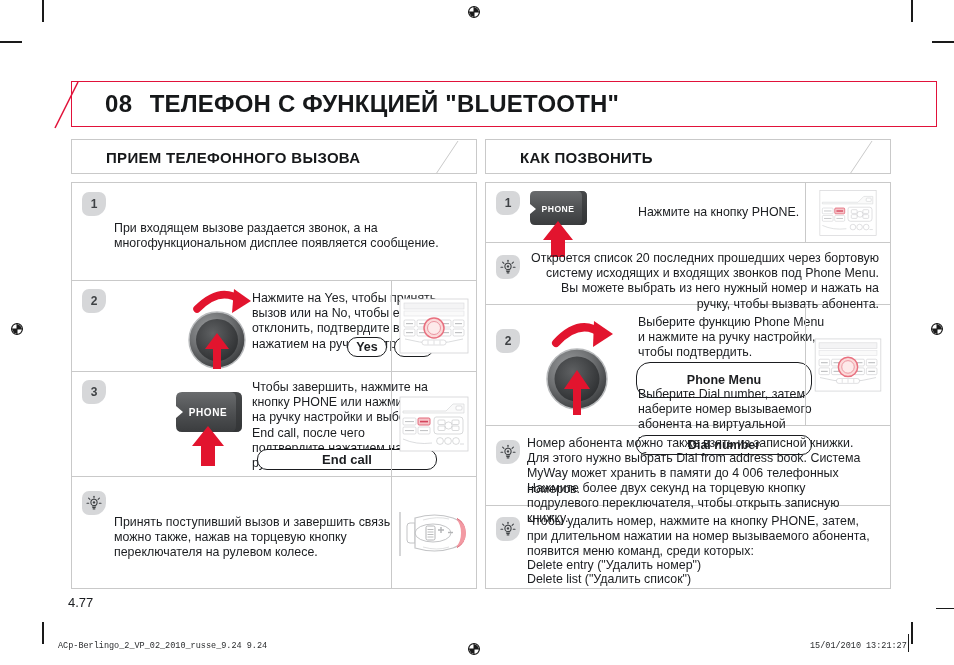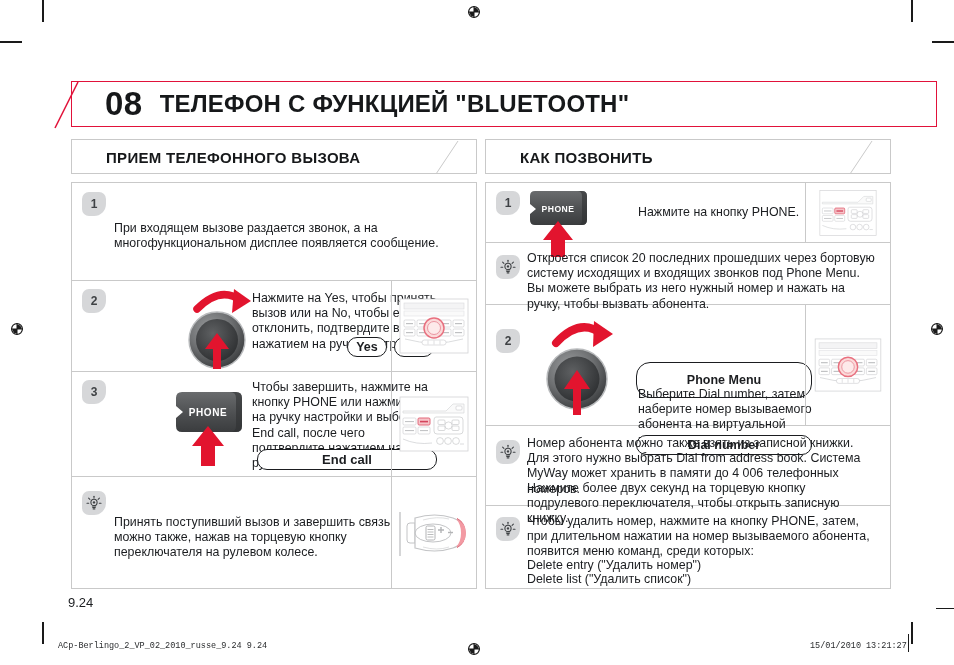--- a/index.html
+++ b/index.html
@@ -21,21 +21,21 @@
     border:1.5px solid #e1123a;box-sizing:border-box;background:#fff;
   }
   .chapter .slash{
     position:absolute;left:-19px;top:-1px;width:26px;height:48px;overflow:hidden;
   }
   .chapter-inner{
     position:absolute;left:0;top:0;right:0;bottom:0;
     display:flex;align-items:center;padding-left:33px;gap:17px;
   }
   .chapter-num{
-    font-size:33px;font-weight:bold;color:#16181a;letter-spacing:.5px;
+    font-size:24px;font-weight:bold;color:#16181a;letter-spacing:.5px;
   }
   .chapter-title{
     font-size:24px;font-weight:bold;color:#16181a;letter-spacing:.2px;
   }
 
   
   .sec-head{
     position:absolute;height:35px;border:1px solid #c9c9c9;box-sizing:border-box;
     background:#fff;
   }
@@ -401,21 +401,21 @@
               <circle cx="50" cy="46" r="3.4"></circle>
               <circle cx="58" cy="46" r="3.4"></circle>
             </g>
             <path d="M5 44 Q18 50 34 48" fill="none" stroke="#d2d3d5" stroke-width="0.8"></path>
             <path d="M62 49 L66 49" stroke="#d2d3d5" stroke-width="0.8"></path>
           </svg>
         </span>
       </div>
     </div>
 
-    <div class="row" style="height:62px;">
+    <div class="row" style="height:62px;text-align:right;">
       <div class="badge tip bulb" style="left:10px;top:12px;">
         <svg width="16" height="16" viewBox="0 0 16 16">
           <g stroke="#3f4245" stroke-width="1.1" stroke-linecap="round">
             <path d="M8 1.2 V3"></path>
               <path d="M2.6 3.1 L3.9 4.3"></path>
               <path d="M13.4 3.1 L12.1 4.3"></path>
             <path d="M1 8.3 H2.7"></path>
               <path d="M15 8.3 H13.3"></path>
           </g>
           <circle cx="8" cy="7.4" r="3.1" fill="none" stroke="#3f4245" stroke-width="1.1"></circle>
@@ -444,20 +444,21 @@
           </defs>
           <path d="M22 26 Q46 0 68 17" stroke="#e2142e" stroke-width="8" fill="none" stroke-linecap="round"></path>
           <path d="M60 4 L79 17 L59 30 Z" fill="#e2142e"></path>
           <circle cx="43" cy="62" r="30" fill="url(#kg3)"></circle>
           <circle cx="43" cy="62" r="22.5" fill="url(#kg4)"></circle>
           <circle cx="43" cy="62" r="30" fill="none" stroke="#b9bbbd" stroke-width="1.5"></circle>
           <path d="M39 98 L39 72 L30 72 L43 53 L56 72 L47 72 L47 98 Z" fill="#e2142e"></path>
         </svg>
       </div>
 
+      <div class="txt" style="left:152px;top:10px;width:190px;">Выберите функцию Phone Menu и нажмите на ручку настройки, чтобы подтвердить.</div>
       <div class="pill" style="left:150px;top:57px;width:176px;height:36px;font-size:12.5px;">Phone Menu</div>
       <div class="txt" style="left:152px;top:82px;width:190px;">Выберите Dial number, затем наберите номер вызываемого абонента на виртуальной клавиатуре.</div>
 
       <div class="cell-img" style="width:85px;">
         <span class="thumb">
           <svg width="70" height="56" viewBox="0 0 72 58">
             <rect x="2" y="2" width="68" height="54" fill="#fff" stroke="#d2d3d5" stroke-width="0.8"></rect>
             <rect x="6" y="6" width="60" height="6" fill="#f4f4f5" stroke="#d9dadc" stroke-width="0.6"></rect>
             <rect x="6" y="14" width="60" height="5" fill="#fafafa" stroke="#e0e1e3" stroke-width="0.6"></rect>
             <g fill="#fff" stroke="#c9cacc" stroke-width="0.6">
@@ -525,21 +526,21 @@
           <circle cx="8" cy="7.4" r="1.2" fill="#3f4245"></circle>
           <path d="M6.4 11 H9.6 M6.7 12.6 H9.3 M7.2 14 H8.8" stroke="#3f4245" stroke-width="1.1" stroke-linecap="round"></path>
         </svg>
       </div>
       <div class="txt" style="left:41px;top:8px;width:352px;">Чтобы удалить номер, нажмите на кнопку PHONE, затем, при длительном нажатии на номер вызываемого абонента, появится меню команд, среди которых:</div>
       <div class="txt" style="left:41px;top:52px;width:352px;">Delete entry ("Удалить номер")</div>
       <div class="txt" style="left:41px;top:66px;width:352px;">Delete list ("Удалить список")</div>
     </div>
   </div>
 
-  <div class="pagenum">9.24</div>
+  <div class="pagenum">4.77</div>
 
   <div class="foot" style="left:58px;top:641px;">ACp-Berlingo_2_VP_02_2010_russe_9.24   9.24</div>
   <div class="foot" style="left:810px;top:641px;">15/01/2010</div>
   <div class="foot" style="left:866px;top:641px;">13:21:27</div>
   <div class="foot-line" style="left:908px;top:634px;width:1.2px;height:18px;"></div>
   <div class="foot-line" style="left:936px;top:608px;width:18px;height:1.2px;"></div>
 
 </div>
 
 </body></html>

